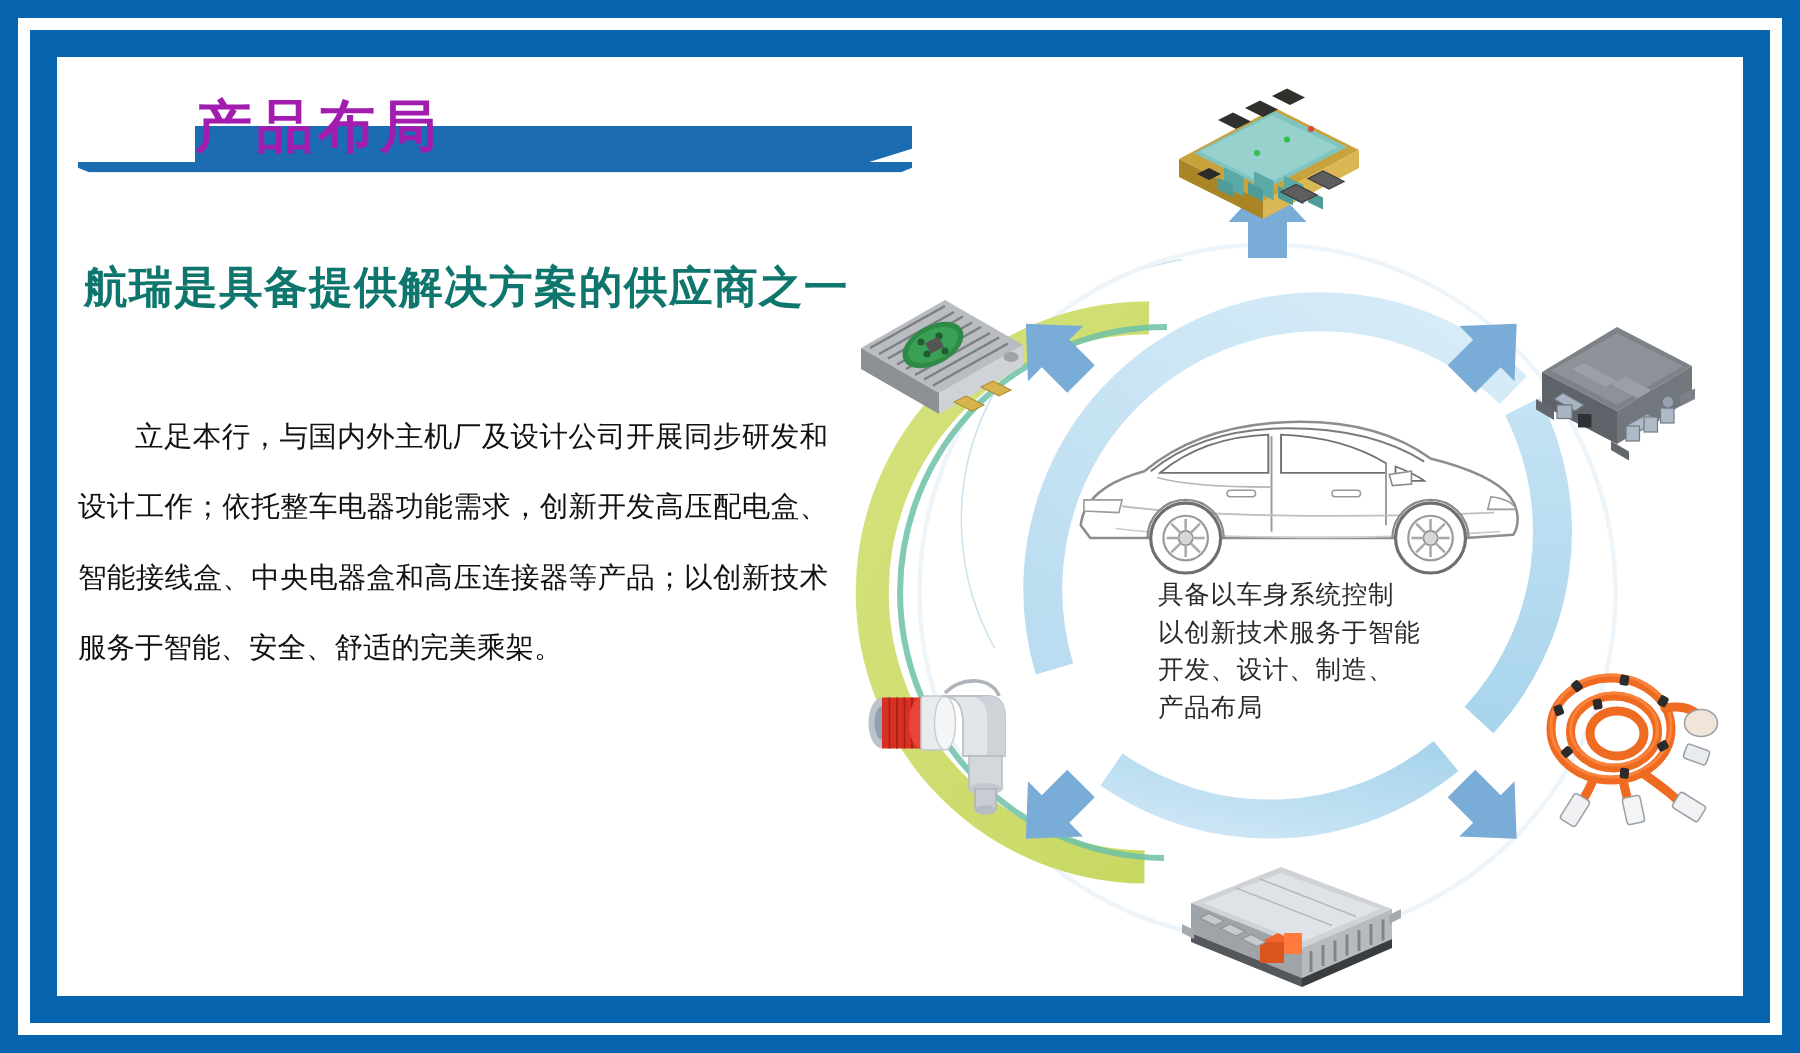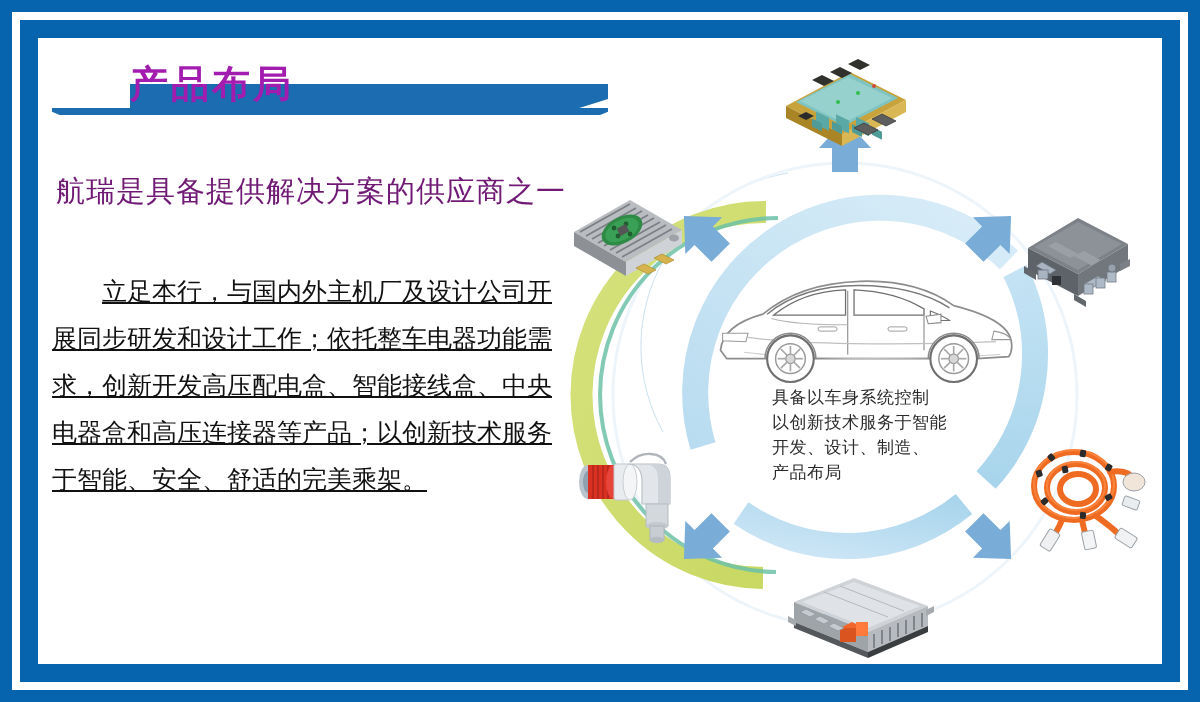--- a/index.html
+++ b/index.html
@@ -40,30 +40,29 @@
     position:absolute;left:78px;top:-2px;
     font-family:"DejaVu Sans","Liberation Sans",sans-serif;
     font-size:38px;font-weight:bold;color:#a21caf;
     letter-spacing:3px;line-height:56px;white-space:nowrap;
   }
 
   
   .subtitle{
     position:absolute;left:56px;top:172px;width:540px;
     font-family:"DejaVu Serif","Liberation Serif",serif;
-    font-size:29px;font-weight:normal;color:#701a75;
+    font-size:29px;font-weight:bold;color:#0f766e;
     letter-spacing:1px;white-space:nowrap;
   }
   .body-copy{
     position:absolute;left:52px;top:268px;width:500px;
     font-family:"DejaVu Serif","Liberation Serif",serif;
-    font-size:25px;color:#111111;line-height:47px;
+    font-size:19px;color:#111111;line-height:47px;
     text-align:justify;text-justify:inter-ideograph;
     text-indent:2em;
-    text-decoration:underline;
   }
 
   
   .diagram{position:absolute;left:560px;top:60px;width:620px;height:600px;}
   .ring-svg{position:absolute;left:0;top:0;}
 
   .center-text{
     position:absolute;left:212px;top:325px;width:230px;
     text-align:left;
     font-family:"DejaVu Sans","Liberation Sans",sans-serif;

